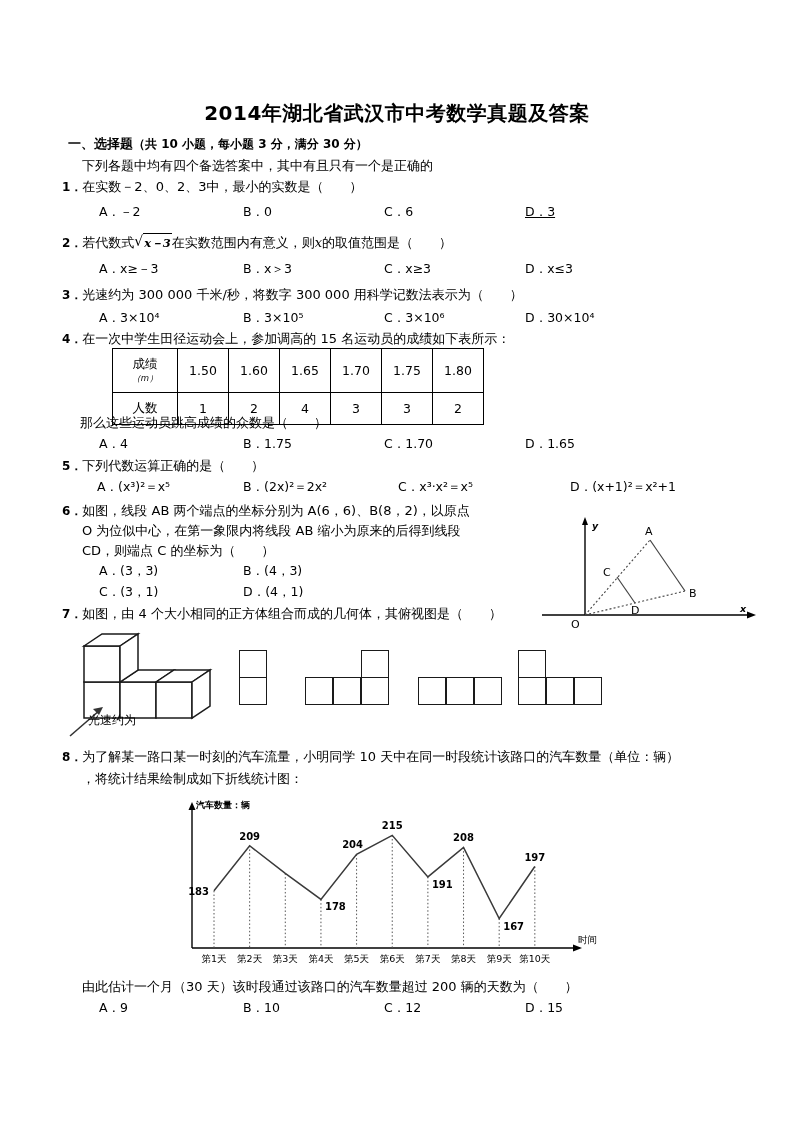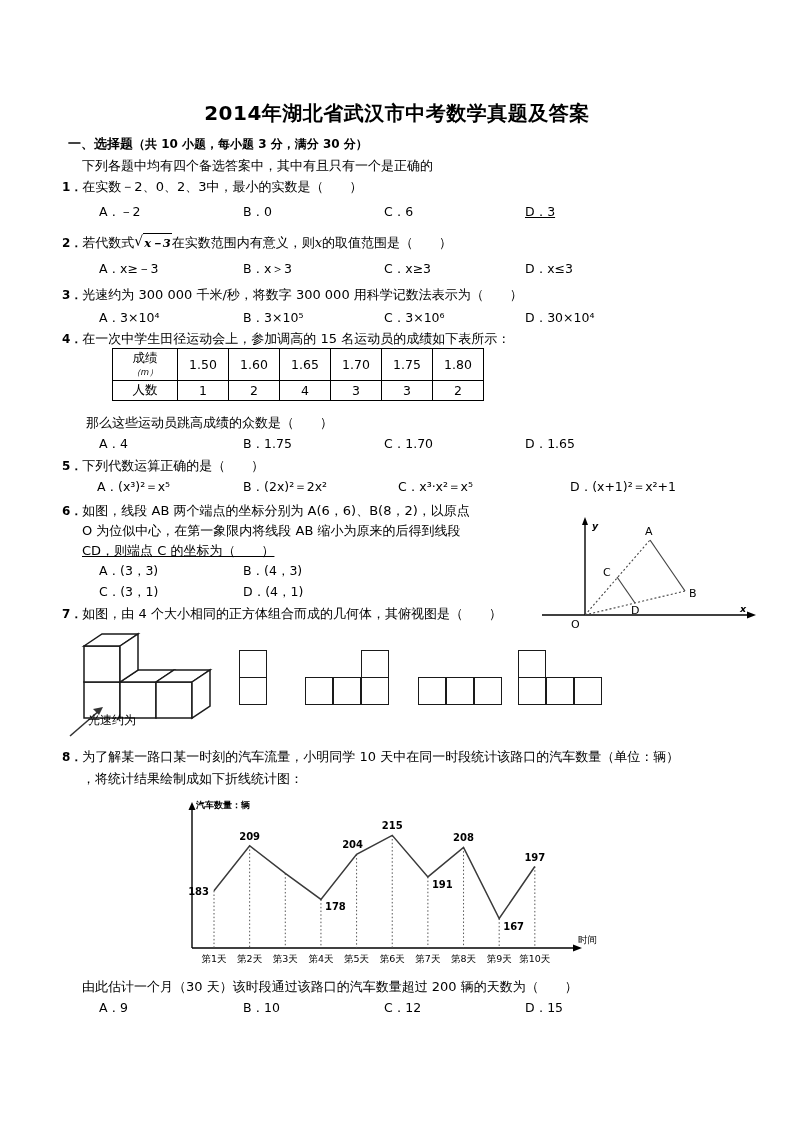--- a/index.html
+++ b/index.html
@@ -55,21 +55,21 @@
     position:absolute; left:112px; top:348px;
     border-collapse:collapse;
   }
   .tbl td {
     border:1.2px solid #000;
     text-align:center;
     font-size:12.5px;
     font-family:"DejaVu Sans",sans-serif;
     height:17px;
   }
-  .tbl td.hdr { width:60px; padding:1px 2px; }
+  .tbl td.hdr { width:60px; padding:7px 2px; }
   .tbl td.val { width:48px; }
   .tbl .unit { font-size:8.5px; font-style:italic; }
 
   
   .coord { position:absolute; left:537px; top:513px; width:230px; height:120px; }
 
   
   .cubes { position:absolute; left:62px; top:628px; width:180px; height:110px; }
   .viewdir { position:absolute; left:88px; top:712px; font-size:12px; }
 
@@ -151,21 +151,21 @@
       <td class="val">1</td>
       <td class="val">2</td>
       <td class="val">4</td>
       <td class="val">3</td>
       <td class="val">3</td>
       <td class="val">2</td>
     </tr>
   </tbody>
     </table>
 
-  <div class="q" style="left:86px; top:414px;text-align:right;">那么这些运动员跳高成绩的众数是（　　）</div>
+  <div class="q" style="left:80px; top:414px;text-align:right;">那么这些运动员跳高成绩的众数是（　　）</div>
   <div class="opts" style="left:0; top:436px; width:794px;">
     <span class="o" style="left:99px;">A．4</span>
     <span class="o" style="left:243px;">B．1.75</span>
     <span class="o" style="left:384px;">C．1.70</span>
     <span class="o" style="left:525px;">D．1.65</span>
   </div>
 
   <div class="q" style="left:62px; top:457px;">
     <span class="qnum">5．</span><span>下列代数运算正确的是（　　）</span>
   </div>
@@ -173,21 +173,21 @@
     <span class="o" style="left:97px;">A．(x³)²＝x⁵</span>
     <span class="o" style="left:243px;">B．(2x)²＝2x²</span>
     <span class="o" style="left:398px;">C．x³·x²＝x⁵</span>
     <span class="o" style="left:570px;">D．(x+1)²＝x²+1</span>
   </div>
 
   <div class="q" style="left:62px; top:502px;">
     <span class="qnum">6．</span><span>如图，线段 AB 两个端点的坐标分别为 A(6，6)、B(8，2)，以原点</span>
   </div>
   <div class="q" style="left:82px; top:522px;">O 为位似中心，在第一象限内将线段 AB 缩小为原来的后得到线段</div>
-  <div class="q" style="left:82px; top:542px;text-decoration:underline;">CD，则端点 C 的坐标为（　　）</div>
+  <div class="q" style="left:82px; top:542px;">CD，则端点 C 的坐标为（　　）</div>
   <div class="opts" style="left:0; top:563px; width:794px;">
     <span class="o" style="left:99px;">A．(3，3)</span>
     <span class="o" style="left:243px;">B．(4，3)</span>
   </div>
   <div class="opts" style="left:0; top:584px; width:794px;">
     <span class="o" style="left:99px;">C．(3，1)</span>
     <span class="o" style="left:243px;">D．(4，1)</span>
   </div>
 
   <div class="coord">

